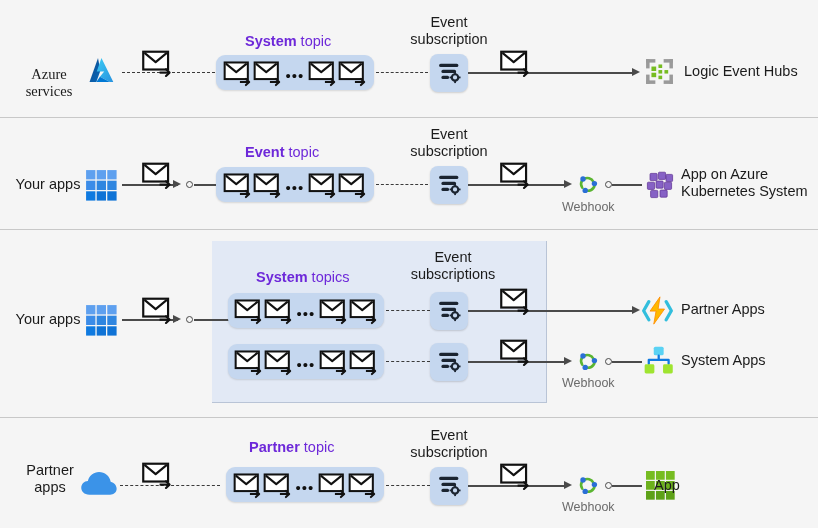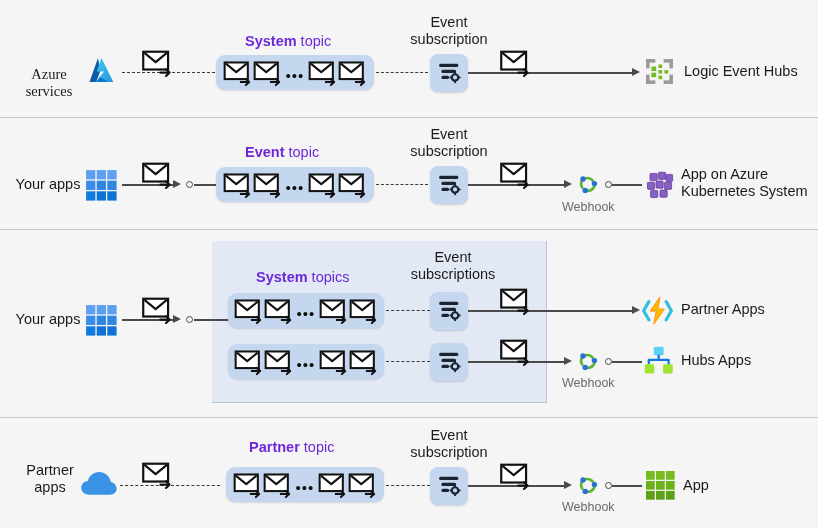--- a/index.html
+++ b/index.html
@@ -531,21 +531,21 @@
         </svg>
     </div>
     <div class="webhook-label" style="left:562px;top:376px;">Webhook</div>
     <div class="dot-o" style="left:605px;top:358px;"></div>
     <div class="line-solid" style="left:612px;top:361px;width:30px;"></div>
     <div class="abs" style="left:643px;top:345px;">
       <svg class="icon-svg" width="31" height="31" viewBox="0 0 30 30">
           <use href="#g-logicapps"></use>
         </svg>
     </div>
-    <div class="target-label" style="left:681px;top:352px;">Hubs Apps</div>
+    <div class="target-label" style="left:681px;top:352px;">System Apps</div>
   </div>
 
   <div class="row-sep" style="top:417px;"></div>
 
   <div class="row">
 
     <div class="src-label" style="left:14px;top:462px;width:72px;">Partner
 apps</div>
 
     <div class="abs" style="left:80px;top:466px;">
@@ -616,16 +616,16 @@
     <div class="webhook-label" style="left:562px;top:500px;">Webhook</div>
 
     <div class="dot-o" style="left:605px;top:482px;"></div>
     <div class="line-solid" style="left:612px;top:485px;width:30px;"></div>
 
     <div class="abs" style="left:645px;top:470px;">
       <svg class="icon-svg" width="31" height="31" viewBox="0 0 30.5 30.5">
           <use href="#g-gridgreen"></use>
         </svg>
     </div>
-    <div class="target-label" style="left:683px;top:477px;">App</div>
+    <div class="target-label" style="left:654px;top:477px;">App</div>
   </div>
 
 </div>
 
 </body></html>

